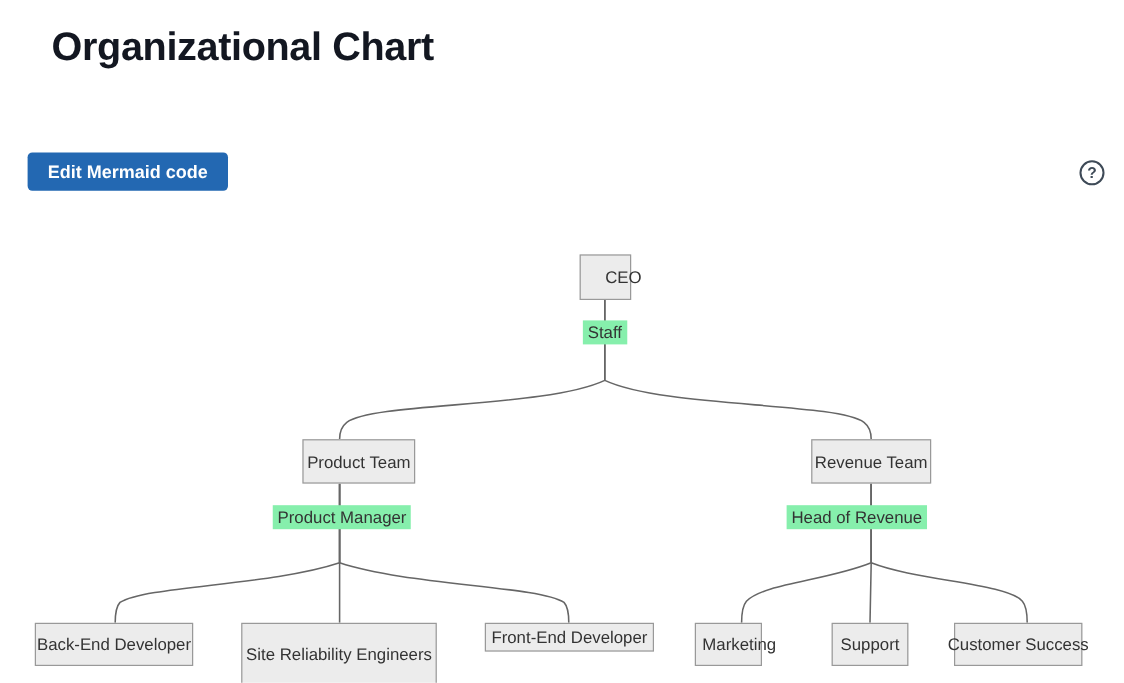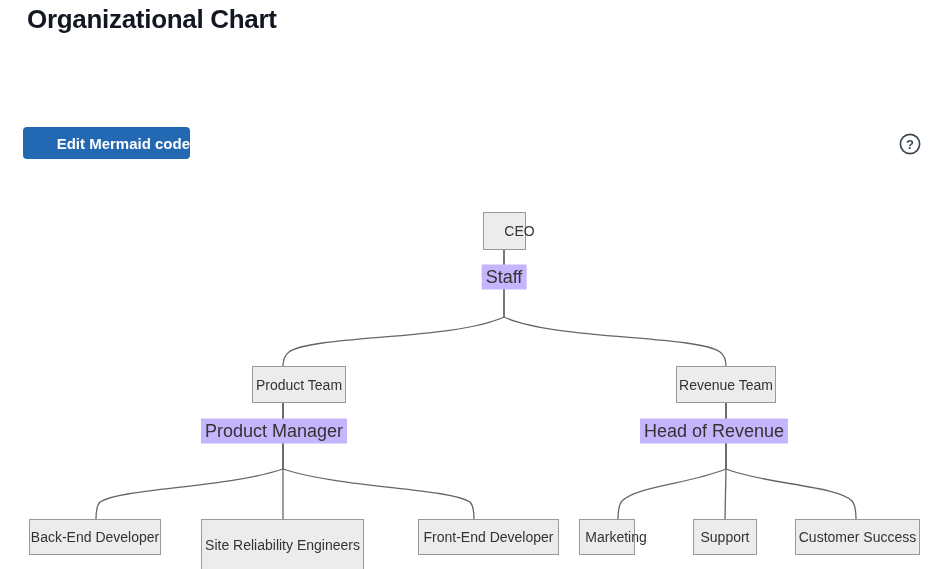--- a/index.html
+++ b/index.html
@@ -8,41 +8,40 @@
     background: #ffffff;
     font-family: "Liberation Sans", "DejaVu Sans", sans-serif;
     position: relative;
     overflow: hidden;
   }
 
   
   .page-title {
     position: absolute;
     left: 27px; top: 4px;
-    margin: 0;
-    font-size: 26px;
+    margin: 16px;
+    font-size: 33px;
     font-weight: 700;
     letter-spacing: -0.3px;
     color: #131721;
   }
 
   .edit-btn {
     position: absolute;
     left: 23px; top: 127px;
     width: 167px; height: 32px;
     background: #2368b2;
     color: #ffffff;
     border: none;
     border-radius: 4px;
     font-family: "Liberation Sans", sans-serif;
     font-size: 15px;
     font-weight: 700;
     cursor: pointer;
     padding: 0;
-    text-align: right;
   }
 
   .help-wrap {
     position: absolute;
     left: 897px; top: 131px;
     width: 26px; height: 26px;
     cursor: pointer;
   }
   .help-wrap svg { display: block; }
 
@@ -72,36 +71,36 @@
     display: flex;
     align-items: center;
     justify-content: center;
     white-space: nowrap;
   }
   .n-ceo      { left: 483px; top: 212px; width: 43px;  height: 38px; padding-left: 30px; }
   .n-product  { left: 252px; top: 366px; width: 94px;  height: 37px; }
   .n-revenue  { left: 676px; top: 366px; width: 100px; height: 37px; }
   .n-backend  { left: 29px;  top: 519px; width: 132px; height: 36px; }
   .n-sre      { left: 201px; top: 519px; width: 163px; height: 52px; }
-  .n-frontend { left: 418px; top: 519px; width: 141px; height: 36px; }
+  .n-frontend { left: 404px; top: 519px; width: 141px; height: 24px; }
   .n-marketing{ left: 579px; top: 519px; width: 56px;  height: 36px; padding-left: 18px; }
   .n-support  { left: 693px; top: 519px; width: 64px;  height: 36px; }
-  .n-customer { left: 795px; top: 519px; width: 125px; height: 36px; }
+  .n-customer { left: 795px; top: 519px; width: 107px; height: 36px; }
 
   .edge-label {
     position: absolute;
     transform: translate(-50%, -50%);
-    background: #c4b5fd;
+    background: #86efac;
     color: #333333;
-    font-size: 18px;
+    font-size: 14px;
     padding: 2px 4px;
     white-space: nowrap;
   }
   .el-staff { left: 504px; top: 277px; }
-  .el-pm    { left: 274px; top: 431px; }
+  .el-pm    { left: 285px; top: 431px; }
   .el-hor   { left: 714px; top: 431px; }
 </style>
 </head>
 <body>
 
 <h1 class="page-title">Organizational Chart</h1>
 
 <button class="edit-btn">Edit Mermaid code</button>
 
 <div class="help-wrap">

